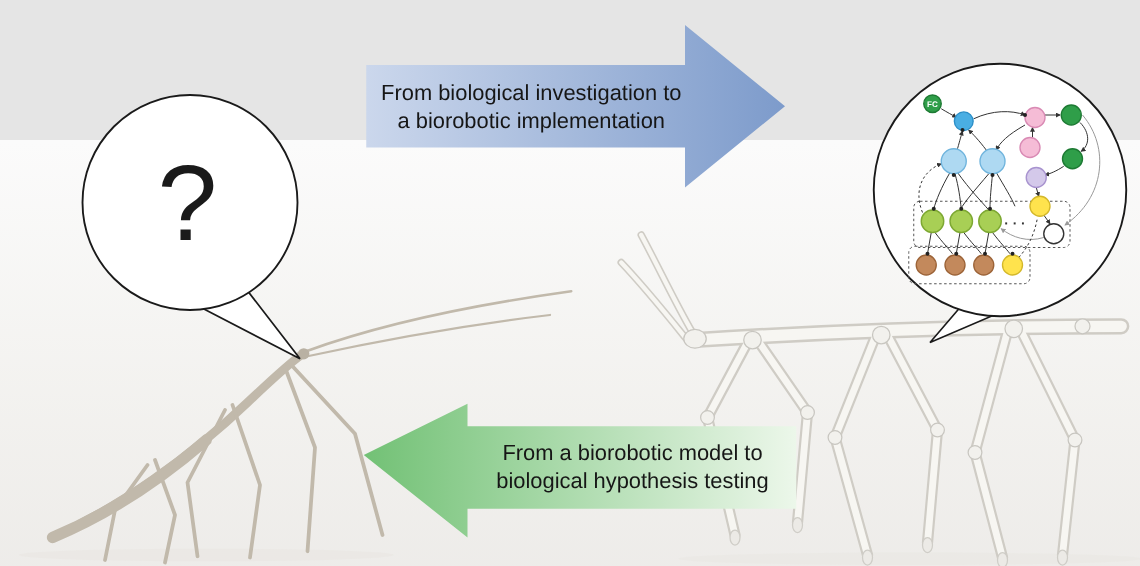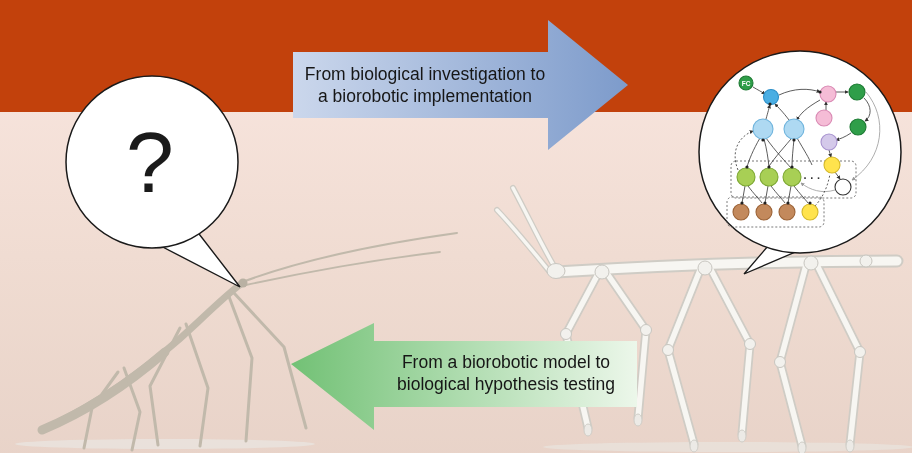--- a/index.html
+++ b/index.html
@@ -1,18 +1,18 @@
 <!DOCTYPE html>
 <html><head>
 <meta charset="utf-8">
 <style>
   html,body{margin:0;padding:0;background:#ffffff;}
   .figure-wrap{
     position:relative;width:912px;height:453px;overflow:hidden;
-    background:#c2410c;font-family:"Liberation Sans",sans-serif;text-align:center;
+    background:#e5e5e5;font-family:"Liberation Sans",sans-serif;text-align:center;
   }
   svg{display:block;}
   text{font-family:"Liberation Sans",sans-serif;}
   .arrow-label{font-size:17.5px;fill:#161616;text-anchor:middle;}
   .qmark{font-size:86px;fill:#1a1a1a;text-anchor:middle;}
   .fc-label{font-size:6.5px;fill:#ffffff;font-weight:bold;text-anchor:middle;}
   .net-dots{font-size:11px;fill:#333333;font-weight:bold;text-anchor:middle;}
 </style>
 </head>
 <body>

